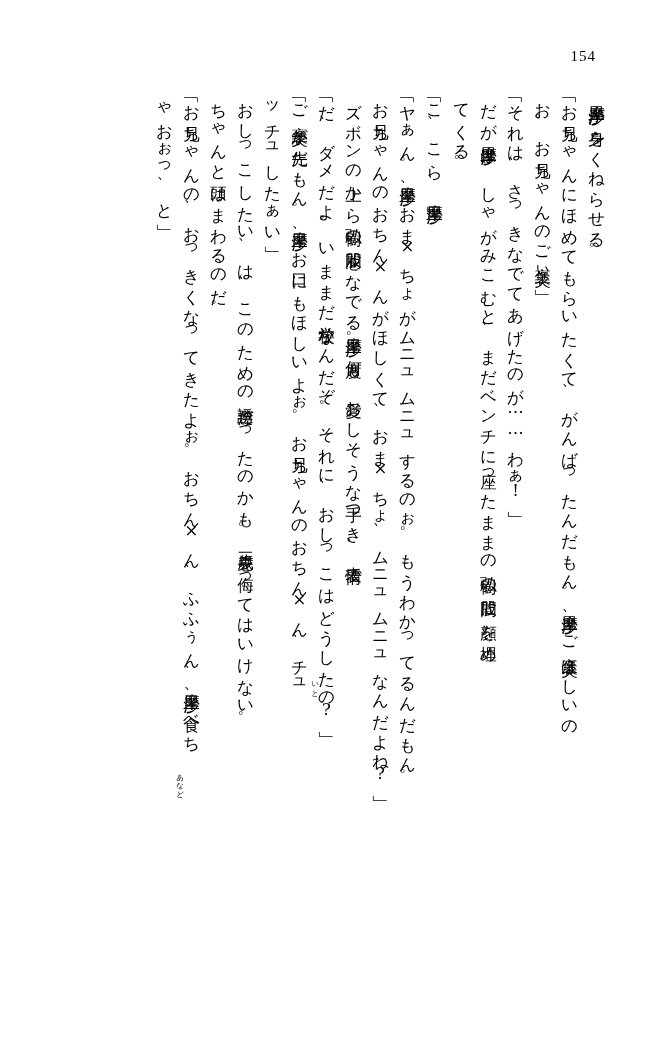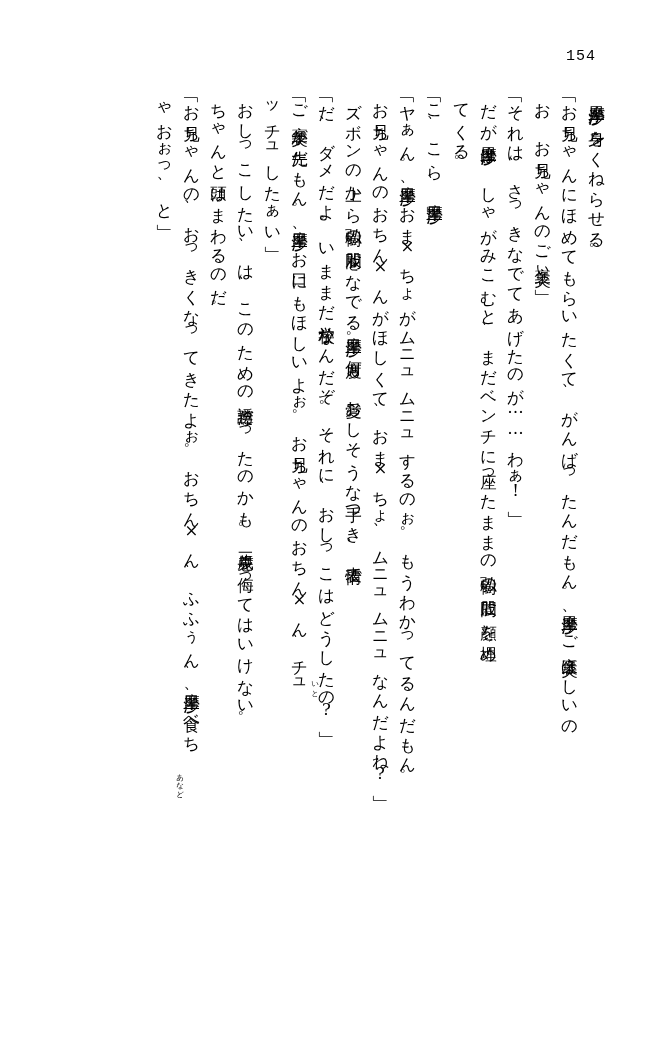--- a/index.html
+++ b/index.html
@@ -20,21 +20,21 @@
     inset: 0;
     background: #ffffff;
   }
   
   .page-number {
     position: absolute;
     top: 48px;
     right: 72px;
     font-size: 15px;
     letter-spacing: 1px;
-    font-family: Liberation Mono, monospace;
+    font-family: Liberation Serif, serif;
   }
   
   .text-block {
     position: absolute;
     top: 92px;
     right: 64px;
     left: 44px;
     bottom: 40px;
     display: flex;
     flex-direction: row-reverse;

